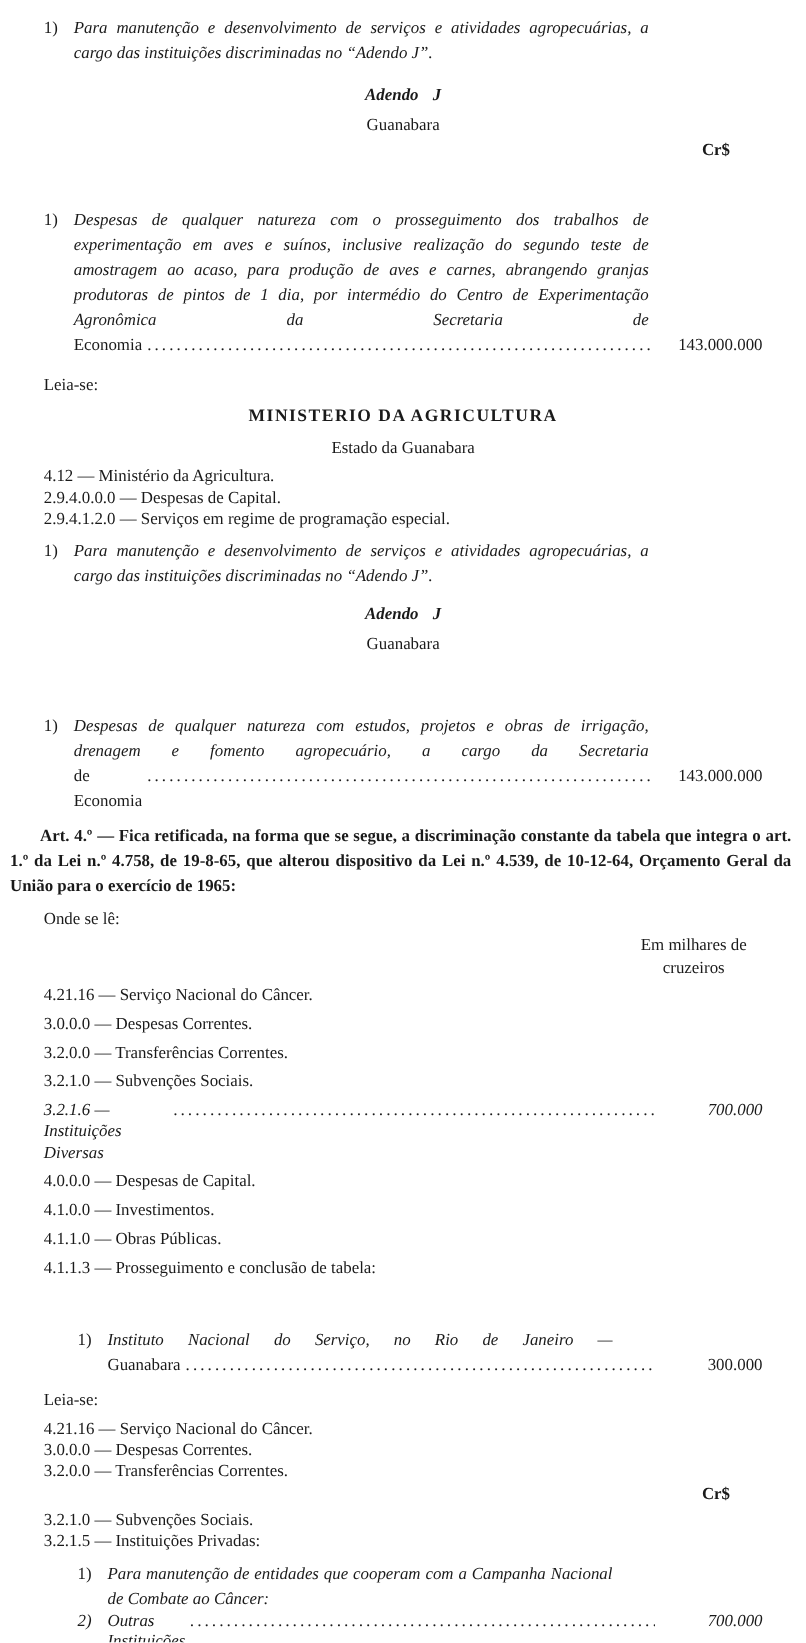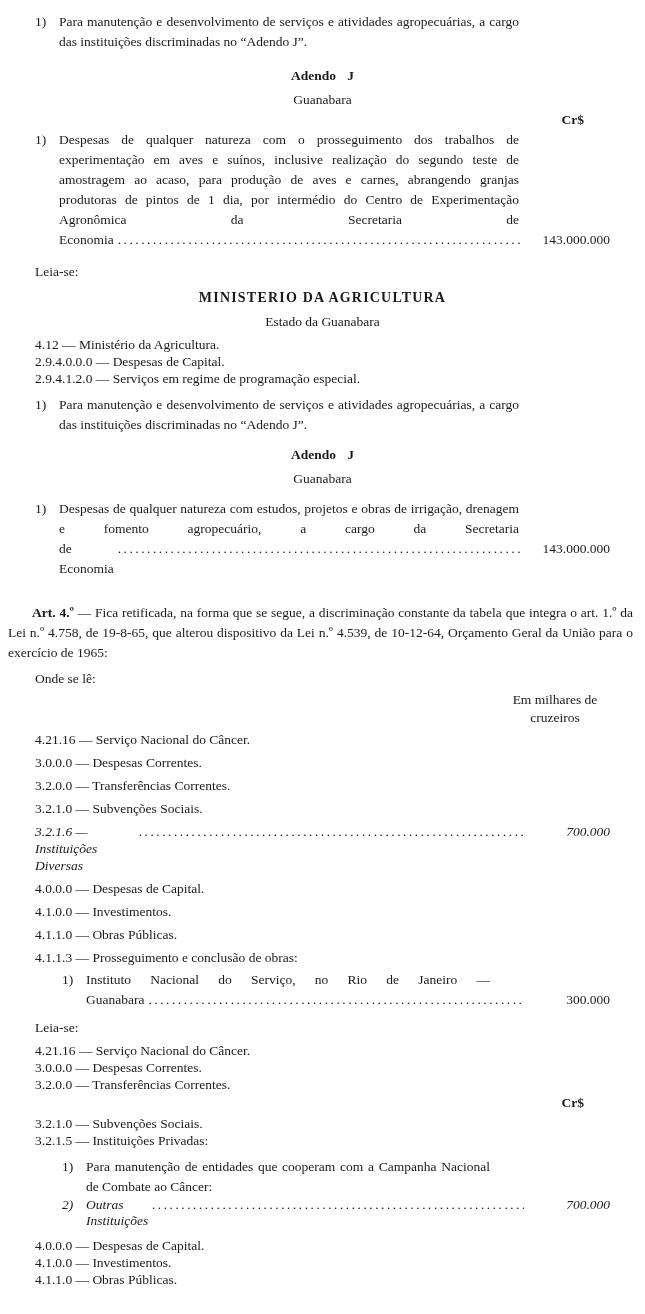--- a/index.html
+++ b/index.html
@@ -10,29 +10,29 @@
     font-family:"Liberation Serif","DejaVu Serif",serif;
     font-size:13.5px;
     box-sizing:border-box;
     padding-top:12px;
     overflow:hidden;
   }
   .m{margin-left:35px;margin-right:35px;}
   .art{margin-left:8px;margin-right:12px;text-indent:24px;text-align:justify;line-height:20px;}
   .row{display:flex;align-items:baseline;}
   .num{flex:0 0 24px;}
-  .itext{width:460px;text-align:justify;line-height:20px;}
-  .spread{text-align-last:justify;}
+  .itext{width:460px;text-align:justify;line-height:20px;font-style:italic;}
+  .spread{text-align-last:justify;margin-top:36px;}
   .tailrow{display:flex;align-items:baseline;margin-left:24px;line-height:20px;font-family:Liberation Serif, serif;}
   .dots{flex:1 1 auto;overflow:hidden;white-space:nowrap;letter-spacing:2.5px;padding:0 4px;}
   .amount{flex:0 0 86px;text-align:right;}
   .sub{margin-left:62px;}
   .sub .itext{width:404px;}
   .center{text-align:center;}
-  .bold{font-weight:bold;}
+  .bold{font-weight:bold;font-style:italic;}
   .adendo{word-spacing:8px;}
   .cur{text-align:right;padding-right:26px;font-weight:bold;}
   .ministry{letter-spacing:1.2px;font-size:14px;font-weight:bold;}
   .unit{display:flex;justify-content:flex-end;}
   .unit-inner{text-align:center;line-height:18px;min-width:110px;}
   .coderow{line-height:17px;}
   .gap{margin-bottom:6px;}
   .amtrow{display:flex;align-items:baseline;font-style:italic;}
   .mt2{margin-top:2px}.mt4{margin-top:4px}.mt6{margin-top:6px}.mt8{margin-top:8px}
   .mt10{margin-top:10px}.mt12{margin-top:12px}.mt14{margin-top:14px}.mt16{margin-top:16px}
@@ -86,21 +86,21 @@
       <span class="num">1)</span>
       <div class="itext spread">Despesas de qualquer natureza com estudos, projetos e obras de irrigação, drenagem e fomento agropecuário, a cargo da Secretaria</div>
     </div>
     <div class="tailrow">
       <span>de Economia</span>
       <span class="dots">..............................................................................................................</span>
       <span class="amount">143.000.000</span>
     </div>
   </div>
 
-  <p class="art mt8" style="margin-bottom:0;margin-top:24px;">
+  <p class="art mt8" style="margin-bottom:0;margin-top:8px;font-weight:bold;">
     <strong>Art. 4.º</strong>
     <span>— Fica retificada, na forma que se segue, a discriminação constante da tabela que integra o art. 1.º da Lei n.º 4.758, de 19-8-65, que alterou dispositivo da Lei n.º 4.539, de 10-12-64, Orçamento Geral da União para o exercício de 1965:</span>
   </p>
 
   <div class="m mt8">Onde se lê:</div>
   <div class="m unit mt4">
     <div class="unit-inner">
       <div>Em milhares de</div>
       <div>cruzeiros</div>
     </div>
@@ -112,21 +112,21 @@
     <div class="coderow gap">3.2.0.0 — Transferências Correntes.</div>
     <div class="coderow gap">3.2.1.0 — Subvenções Sociais.</div>
     <div class="coderow gap amtrow">
       <span>3.2.1.6 — Instituições Diversas</span>
       <span class="dots">..............................................................................................................</span>
       <span class="amount">700.000</span>
     </div>
     <div class="coderow gap">4.0.0.0 — Despesas de Capital.</div>
     <div class="coderow gap">4.1.0.0 — Investimentos.</div>
     <div class="coderow gap">4.1.1.0 — Obras Públicas.</div>
-    <div class="coderow">4.1.1.3 — Prosseguimento e conclusão de obras:</div>
+    <div class="coderow">4.1.1.3 — Prosseguimento e conclusão de tabela:</div>
   </div>
 
   <div class="m sub mt4">
     <div class="row">
       <span class="num">1)</span>
       <div class="itext spread">Instituto Nacional do Serviço, no Rio de Janeiro —</div>
     </div>
     <div class="tailrow">
       <span>Guanabara</span>
       <span class="dots">..............................................................................................................</span>

